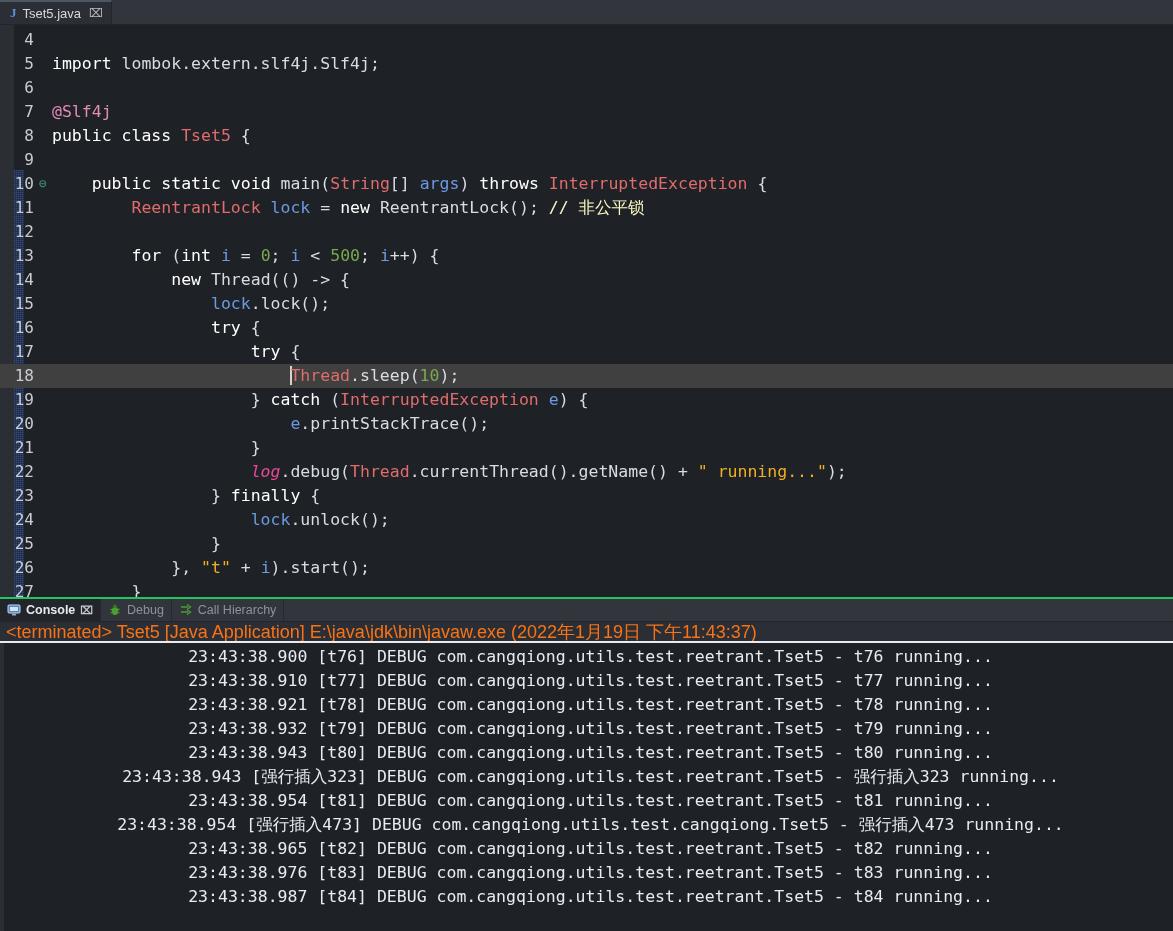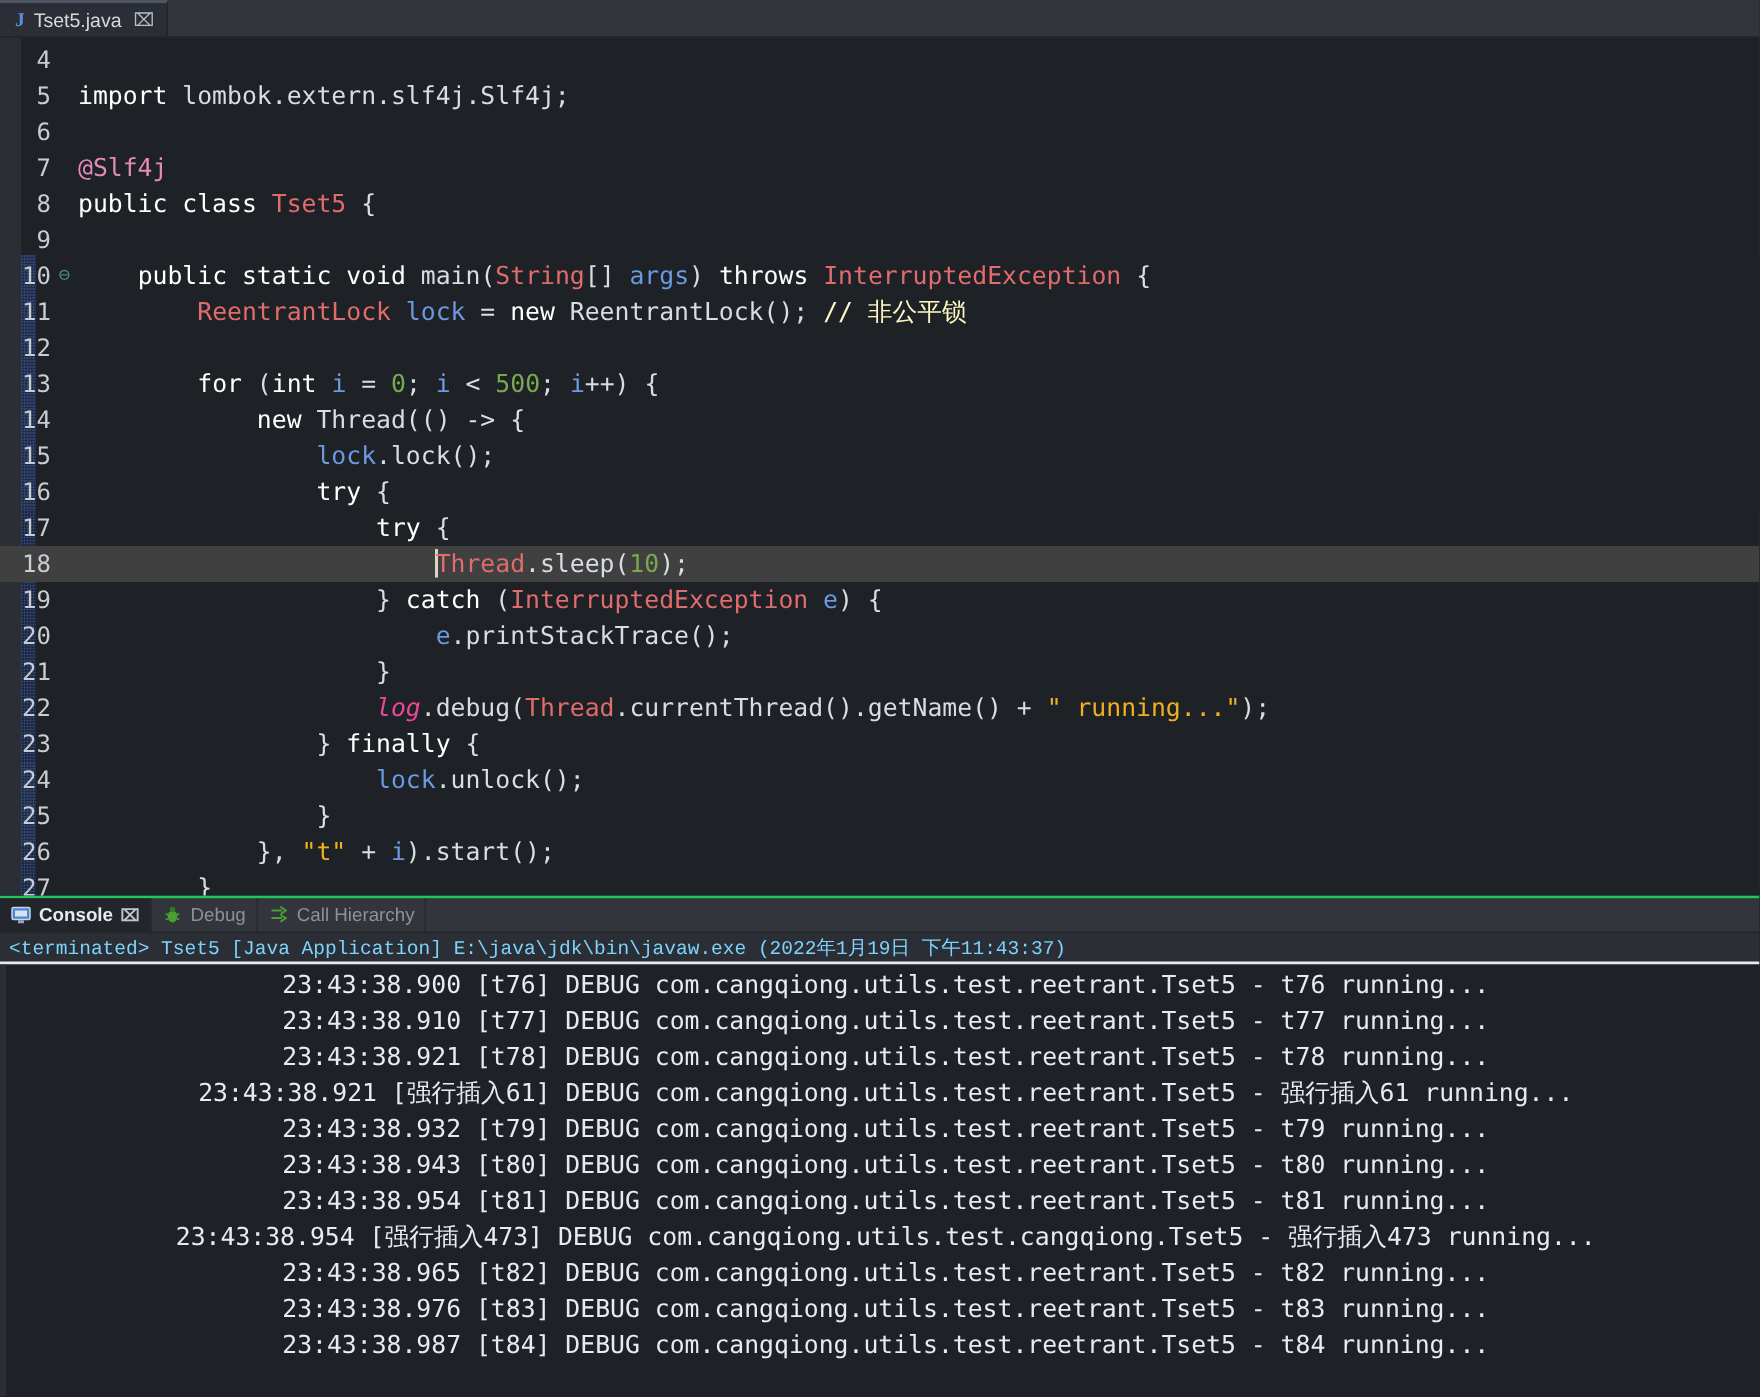--- a/index.html
+++ b/index.html
@@ -161,29 +161,28 @@
     background: #22262b;
     color: #e6e9ee;
     font-weight: bold;
   }
   .ptab .xclose { color: #c2c6cc; font-size: 11px; }
   .ico { width: 14px; height: 14px; display: inline-block; flex: 0 0 auto; }
 
   #launch-status {
     height: 21px;
     background: #2b2f35;
-    color: #7dd3fc;
-    font-size: 13px;
+    color: #f97316;
+    font-size: 18px;
     display: flex;
     align-items: center;
     padding-left: 6px;
     border-bottom: 2px solid #e8ecf1;
     white-space: nowrap;
     overflow: hidden;
-    font-family: Liberation Mono, monospace;
   }
   #console-output {
     flex: 1;
     position: relative;
     background: #1e2227;
     overflow: hidden;
     padding-left: 8px;
     padding-top: 2px;
   }
   #console-output .oline {
@@ -255,23 +254,23 @@
   </div>
 
   <div id="launch-status">&lt;terminated&gt; Tset5 [Java Application] E:\java\jdk\bin\javaw.exe (2022年1月19日 下午11:43:37)</div>
 
   <div id="console-output">
     <div id="console-left-rail"></div>
     <div id="console-output-lines">
         <div class="oline">23:43:38.900 [t76] DEBUG com.cangqiong.utils.test.reetrant.Tset5 - t76 running...</div>
         <div class="oline">23:43:38.910 [t77] DEBUG com.cangqiong.utils.test.reetrant.Tset5 - t77 running...</div>
         <div class="oline">23:43:38.921 [t78] DEBUG com.cangqiong.utils.test.reetrant.Tset5 - t78 running...</div>
-        <div class="oline">23:43:38.921 [强行插入61] DEBUG com.cangqiong.utils.test.reetrant.Tset5 - 强行插入61 running...</div>
         <div class="oline">23:43:38.932 [t79] DEBUG com.cangqiong.utils.test.reetrant.Tset5 - t79 running...</div>
         <div class="oline">23:43:38.943 [t80] DEBUG com.cangqiong.utils.test.reetrant.Tset5 - t80 running...</div>
+        <div class="oline">23:43:38.943 [强行插入323] DEBUG com.cangqiong.utils.test.reetrant.Tset5 - 强行插入323 running...</div>
         <div class="oline">23:43:38.954 [t81] DEBUG com.cangqiong.utils.test.reetrant.Tset5 - t81 running...</div>
         <div class="oline">23:43:38.954 [强行插入473] DEBUG com.cangqiong.utils.test.cangqiong.Tset5 - 强行插入473 running...</div>
         <div class="oline">23:43:38.965 [t82] DEBUG com.cangqiong.utils.test.reetrant.Tset5 - t82 running...</div>
         <div class="oline">23:43:38.976 [t83] DEBUG com.cangqiong.utils.test.reetrant.Tset5 - t83 running...</div>
         <div class="oline">23:43:38.987 [t84] DEBUG com.cangqiong.utils.test.reetrant.Tset5 - t84 running...</div>
       </div>
   </div>
 </div>
 
 </body></html>

